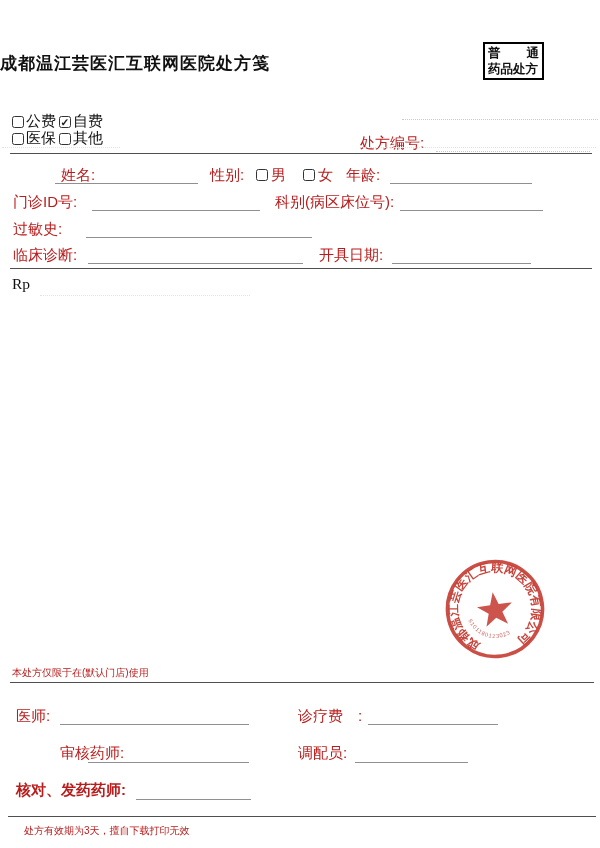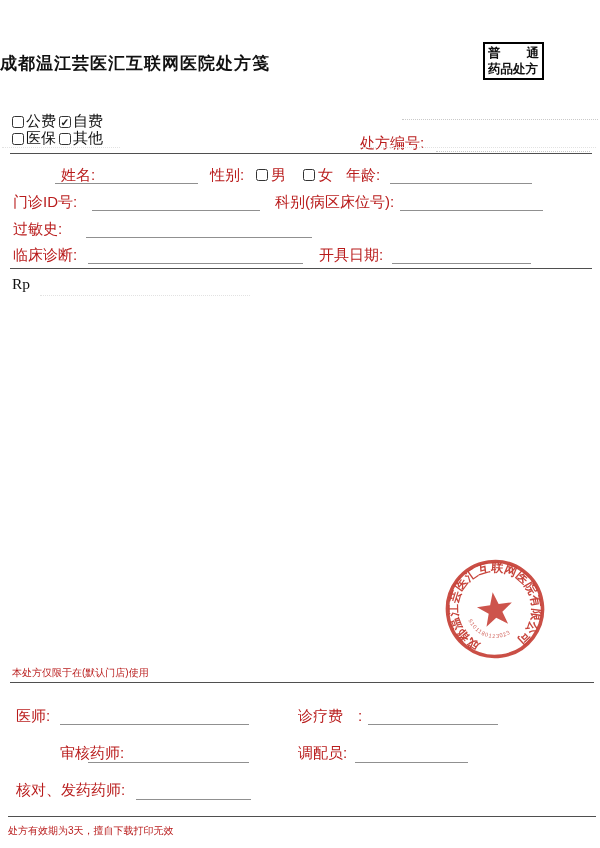--- a/index.html
+++ b/index.html
@@ -124,19 +124,19 @@
   <span class="lbl" style="left:16px;top:707px;">医师:</span>
   <span class="wline" style="left:60px;top:724px;width:189px;"></span>
   <span class="lbl" style="left:298px;top:707px;">诊疗费　:</span>
   <span class="wline" style="left:368px;top:724px;width:130px;"></span>
 
   <span class="lbl" style="left:16px;top:744px;margin-left:44px;">审核药师:</span>
   <span class="wline" style="left:88px;top:762px;width:161px;"></span>
   <span class="lbl" style="left:298px;top:744px;">调配员:</span>
   <span class="wline" style="left:355px;top:762px;width:113px;"></span>
 
-  <span class="lbl" style="left:16px;top:781px;">核对、发药药师:</span>
+  <span class="lbl" style="left:16px;top:781px;font-weight:bold;">核对、发药药师:</span>
   <span class="wline" style="left:136px;top:799px;width:115px;"></span>
 
   <div class="divider" style="left:8px;top:816px;width:588px;"></div>
-  <span class="lbl sm" style="left:8px;top:822px;">处方有效期为3天，擅自下载打印无效</span>
+  <span class="lbl sm" style="left:24px;top:822px;">处方有效期为3天，擅自下载打印无效</span>
 
 </div>
 
 </body></html>

